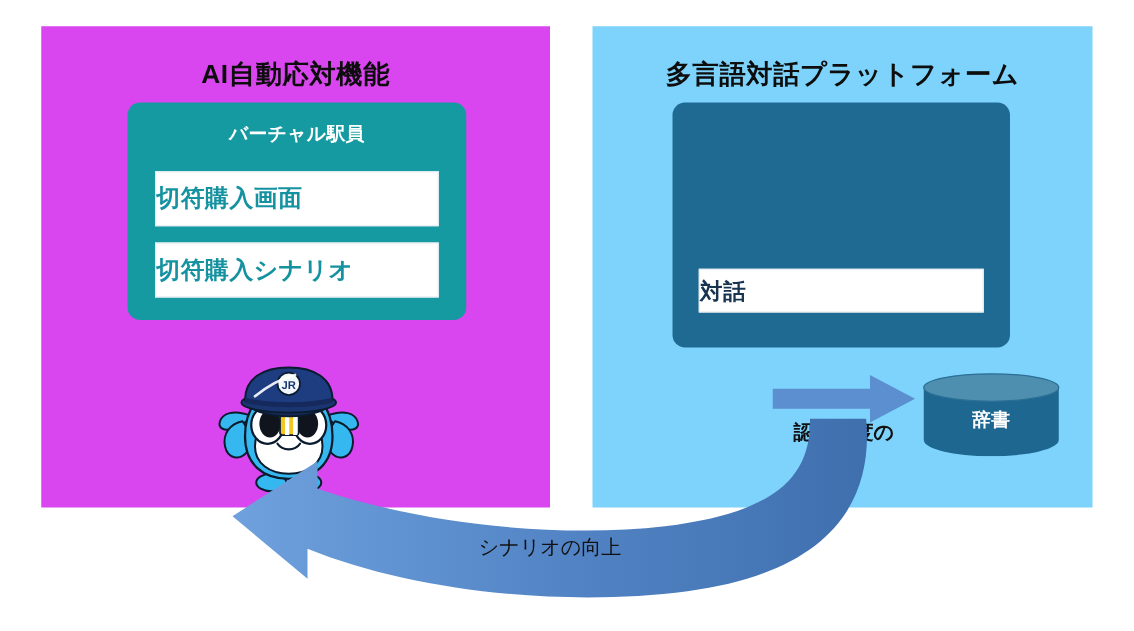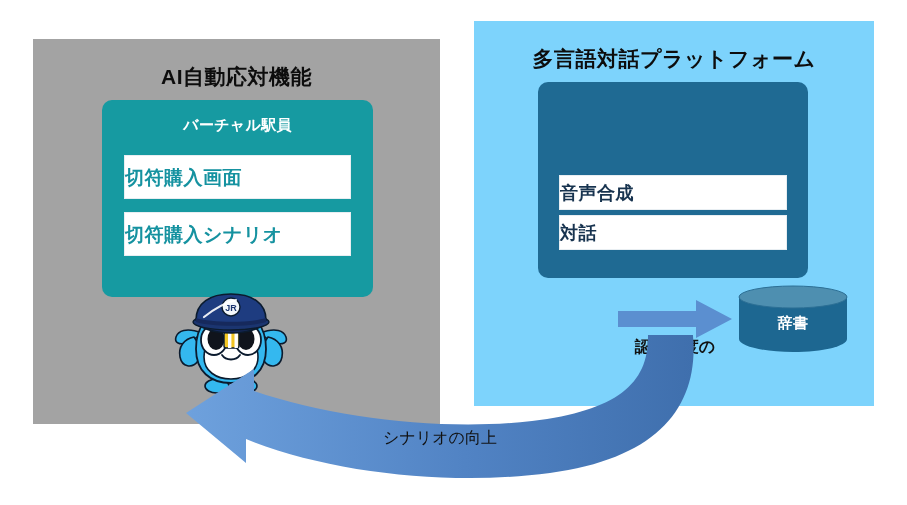--- a/index.html
+++ b/index.html
@@ -20,23 +20,23 @@
     position: absolute;
     inset: 0;
   }
 
   
   .panel {
     position: absolute;
     box-sizing: border-box;
   }
   #panel-left {
-    left: 33px; top: 39px;
+    left: 33px; top: 21px;
     width: 407px; height: 385px;
-    background: #a3a3a3;
+    background: #d946ef;
   }
   #panel-right {
     left: 474px; top: 21px;
     width: 400px; height: 385px;
     background: #7dd3fc;
   }
 
   .panel-title {
     position: absolute;
     left: 0; right: 0;
@@ -50,21 +50,21 @@
   #panel-right .panel-title { top: 24px; }
 
   
   .inner-box {
     position: absolute;
     border-radius: 10px;
     box-sizing: border-box;
   }
   #inner-left {
     left: 69px; top: 61px;
-    width: 271px; height: 197px;
+    width: 271px; height: 174px;
     background: #169aa1;
   }
   #inner-right {
     left: 64px; top: 61px;
     width: 270px; height: 196px;
     background: #1f6a93;
   }
   .inner-title {
     position: absolute;
     left: 0; right: 0;
@@ -103,21 +103,21 @@
   #item-r1 { top: 93px; }
   #item-r2 { top: 133px; }
 
   
   .cylinder {
     position: absolute;
     width: 112px;
     height: 68px;
   }
   #cyl-log { left: 502px; top: 287px; }
-  #cyl-dict { left: 737px; top: 284px; }
+  #cyl-dict { left: 737px; top: 297px; }
   .cyl-label {
     position: absolute;
     left: 0; right: 0;
     top: 30px;
     text-align: center;
     color: #ffffff;
     font-size: 15px;
     font-weight: bold;
     letter-spacing: 0.5px;
     pointer-events: none;
@@ -181,23 +181,20 @@
         <span>切符購入シナリオ</span>
       </div>
     </div>
   </div>
 
   <div class="panel" id="panel-right">
     <div class="panel-title">多言語対話プラットフォーム</div>
 
     <div class="inner-box" id="inner-right">
 
-      <div class="item-box" id="item-r1">
-        <span>音声合成</span>
-      </div>
       <div class="item-box" id="item-r2">
         <span>対話</span>
       </div>
     </div>
   </div>
 
   <div id="mascot">
     <svg viewBox="0 0 118 112" width="118" height="112" xmlns="http://www.w3.org/2000/svg">
 
       <path d="M30 46 C14 40 6 44 4 50 C2 56 8 58 14 56 L20 54 Z" fill="#34b8ef" stroke="#0b1b2e" stroke-width="1.6" stroke-linejoin="round"></path>

